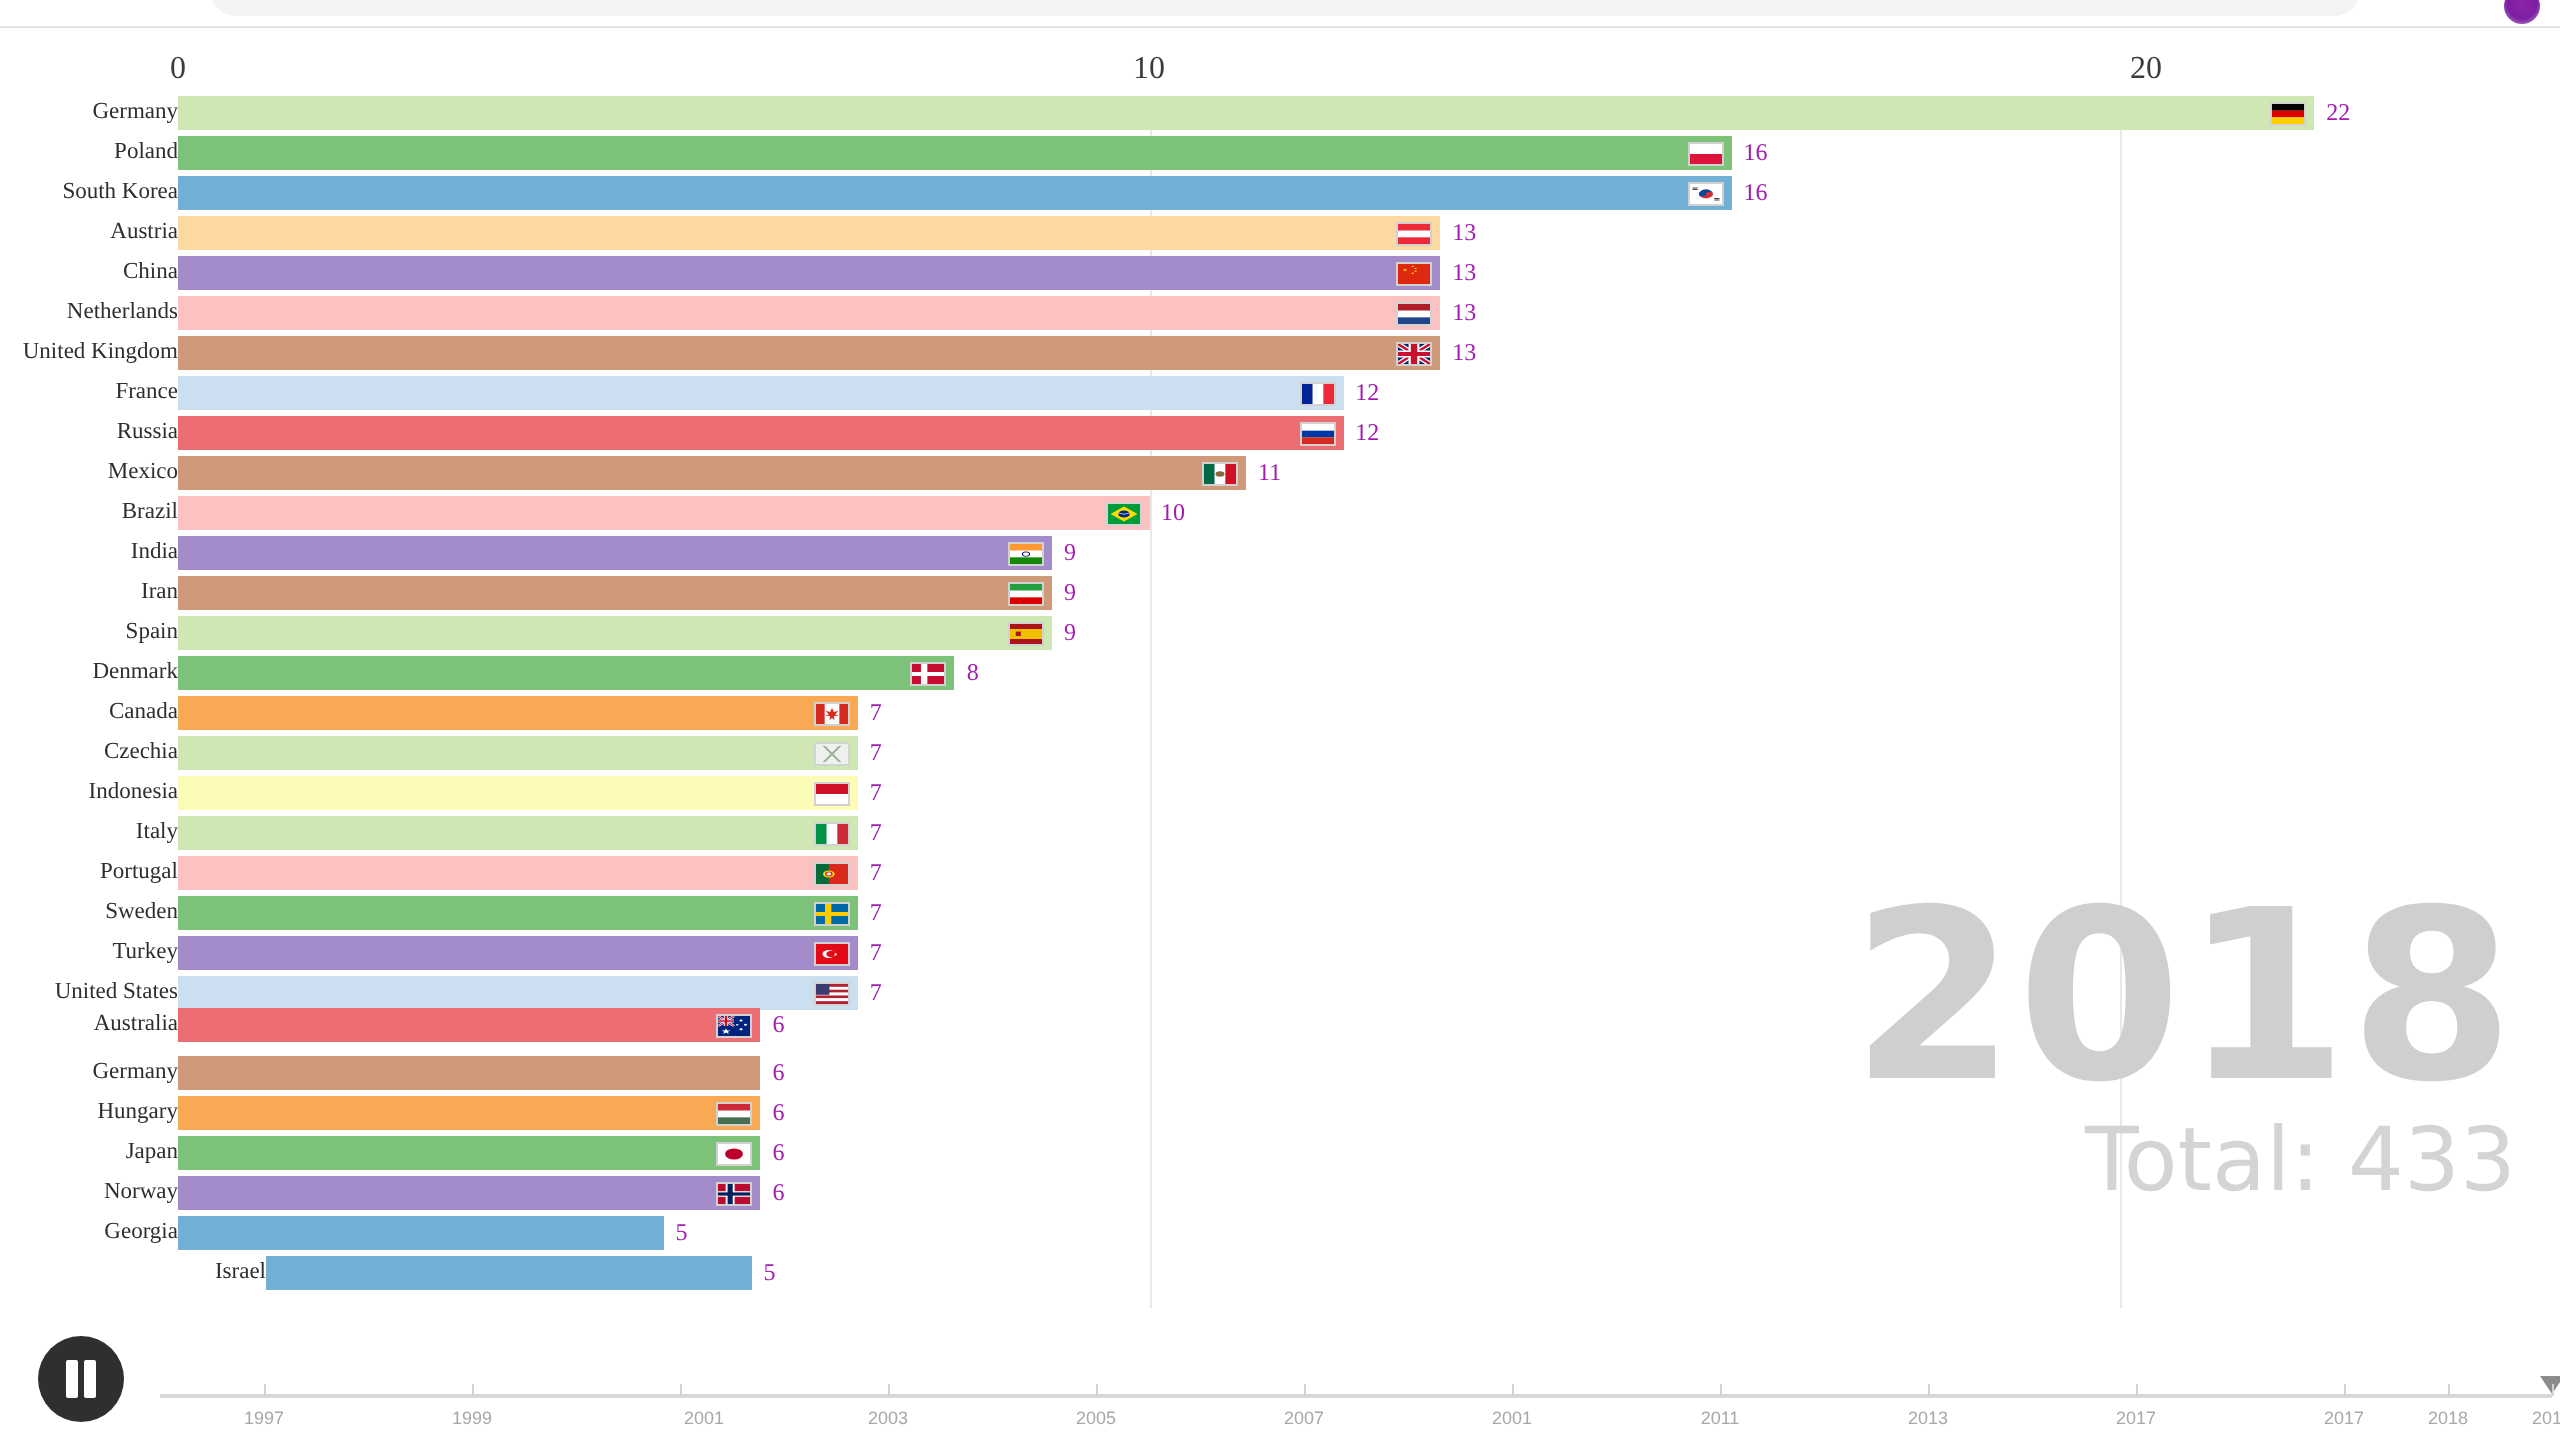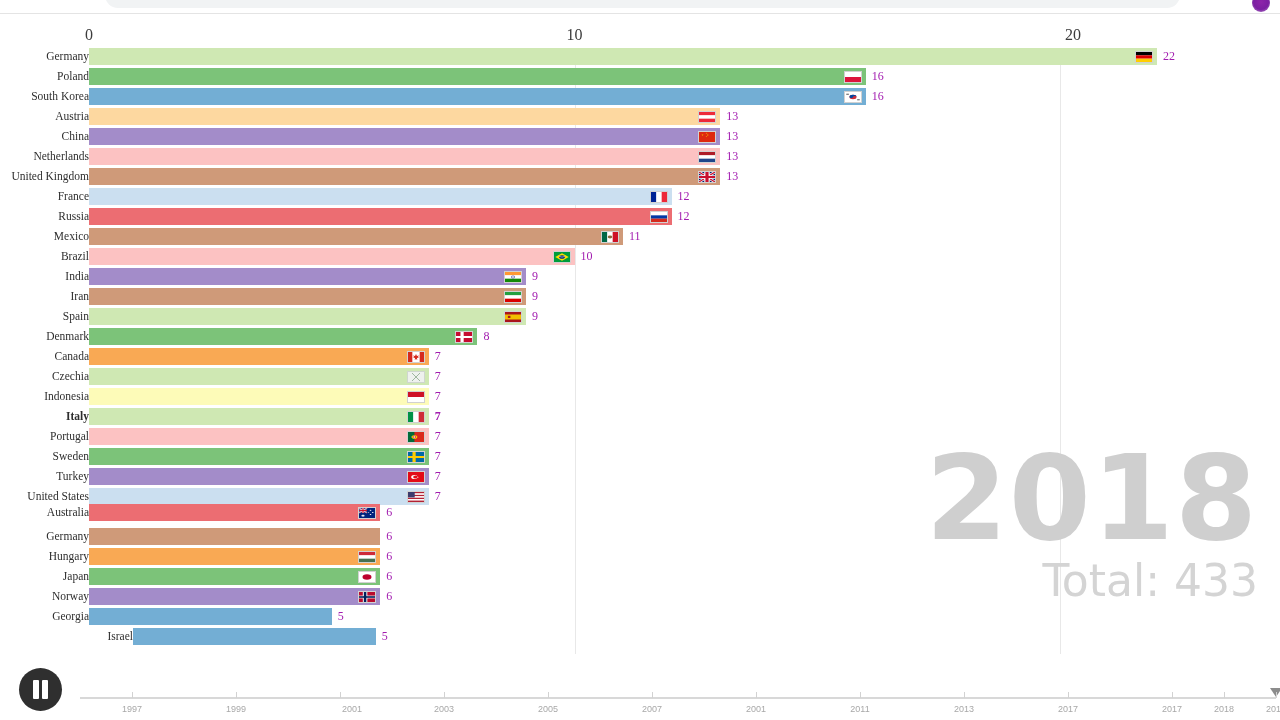--- a/index.html
+++ b/index.html
@@ -435,21 +435,21 @@
           <div class="row-label">Indonesia</div>
           <div class="bar" style="width: 339.85px; background: rgb(253, 251, 184);"></div>
           <div class="flag" style="left: 406.85px;">
             <svg viewBox="0 0 100 100" preserveAspectRatio="none">
               <rect x="0" y="0" width="100" height="50.4" fill="#ce1126"></rect>
               <rect x="0" y="50" width="100" height="50.4" fill="#ffffff"></rect>
             </svg>
           </div>
           <div class="val" style="left: 434.85px;">7</div>
         </div>
-        <div class="row" style="top: 360px; font-weight: bold;">
+        <div class="row" style="top: 360px;">
           <div class="row-label">Italy</div>
           <div class="bar" style="width: 339.85px; background: rgb(207, 232, 179);"></div>
           <div class="flag" style="left: 406.85px;">
             <svg viewBox="0 0 100 100" preserveAspectRatio="none">
               <rect x="0" y="0" width="33.733333333333334" height="100" fill="#009246"></rect>
               <rect x="33.333333333333336" y="0" width="33.733333333333334" height="100" fill="#ffffff"></rect>
               <rect x="66.66666666666667" y="0" width="33.733333333333334" height="100" fill="#ce2b37"></rect>
             </svg>
           </div>
           <div class="val" style="left: 434.85px;">7</div>

